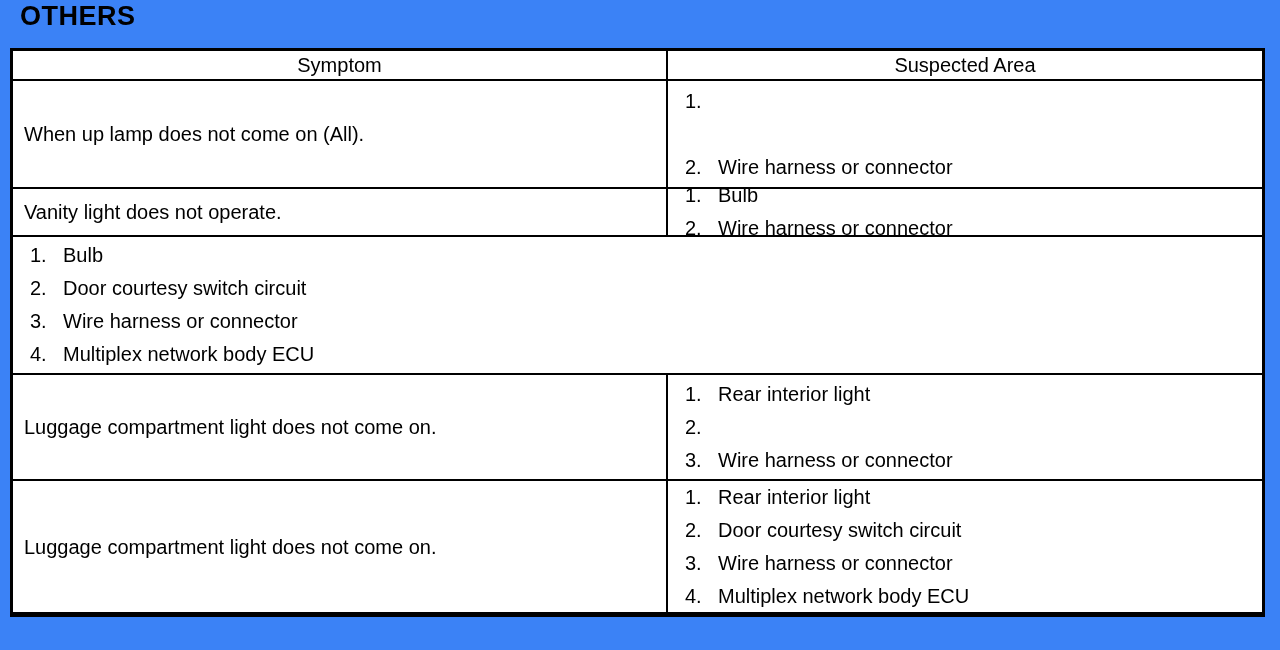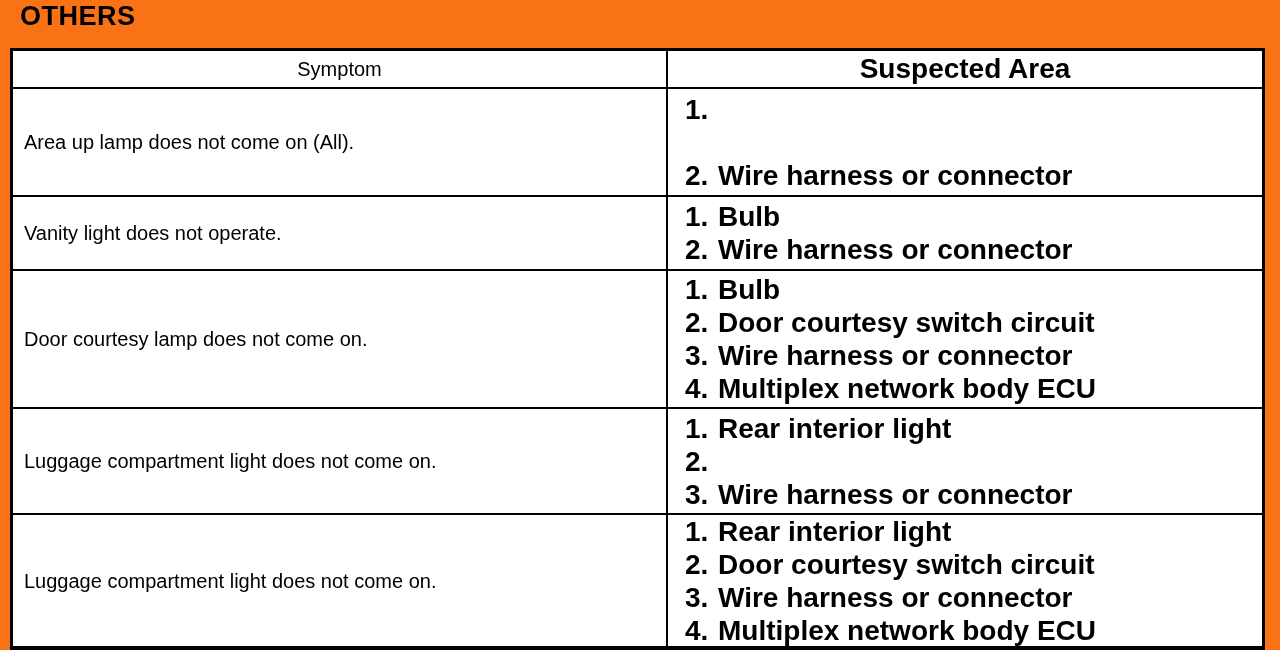--- a/index.html
+++ b/index.html
@@ -6,21 +6,21 @@
   html, body { margin: 0; padding: 0; }
   body {
     background: #ffffff;
     color: #000000;
     font-family: "Liberation Sans", sans-serif;
   }
   .page {
     position: relative;
     width: 1280px;
     height: 650px;
-    background: #f97316;
+    background: #3b82f6;
     overflow: hidden;
   }
   .title {
     position: absolute;
     left: 20px;
     top: 1px;
     font-size: 27px;
     font-weight: bold;
     letter-spacing: 0.5px;
   }
@@ -48,33 +48,32 @@
     padding: 0 8px 0 11px;
     font-size: 20px;
     line-height: 30px;
   }
   .cell-area {
     flex: 1 1 auto;
     display: flex;
     flex-direction: column;
     justify-content: center;
     padding: 0 6px 0 17px;
-    font-size: 28px;
-    font-weight: bold;
+    font-size: 20px;
   }
   .row-header .cell-symptom,
   .row-header .cell-area {
     justify-content: center;
     align-items: center;
     text-align: center;
     padding: 0;
   }
-  .h-header { height: 36px; }
+  .h-header { height: 28px; }
   .h-r1 { height: 108px; }
-  .h-r2 { height: 74px; }
+  .h-r2 { height: 48px; }
   .h-r3 { height: 138px; }
   .h-r4 { height: 106px; }
   .h-r5 { height: 133px; }
   .item {
     display: flex;
     align-items: baseline;
     line-height: 33px;
   }
   .item .num {
     flex: 0 0 33px;
@@ -91,21 +90,21 @@
 
   <div class="tbl">
 
     <div class="row row-header h-header">
       <div class="cell-symptom">Symptom</div>
       <div class="cell-area">Suspected Area</div>
     </div>
 
     <div class="row h-r1">
       <div class="cell-symptom">
-        <div>Area up lamp does not come on (All).</div>
+        <div>When up lamp does not come on (All).</div>
       </div>
       <div class="cell-area">
         <div class="item gap-after">
           <span class="num">1.</span>
         </div>
         <div class="item">
           <span class="num">2.</span>
           <span>Wire harness or connector</span>
         </div>
       </div>
@@ -121,23 +120,20 @@
           <span>Bulb</span>
         </div>
         <div class="item">
           <span class="num">2.</span>
           <span>Wire harness or connector</span>
         </div>
       </div>
     </div>
 
     <div class="row h-r3">
-      <div class="cell-symptom">
-        <div>Door courtesy lamp does not come on.</div>
-      </div>
       <div class="cell-area">
         <div class="item">
           <span class="num">1.</span>
           <span>Bulb</span>
         </div>
         <div class="item">
           <span class="num">2.</span>
           <span>Door courtesy switch circuit</span>
         </div>
         <div class="item">

